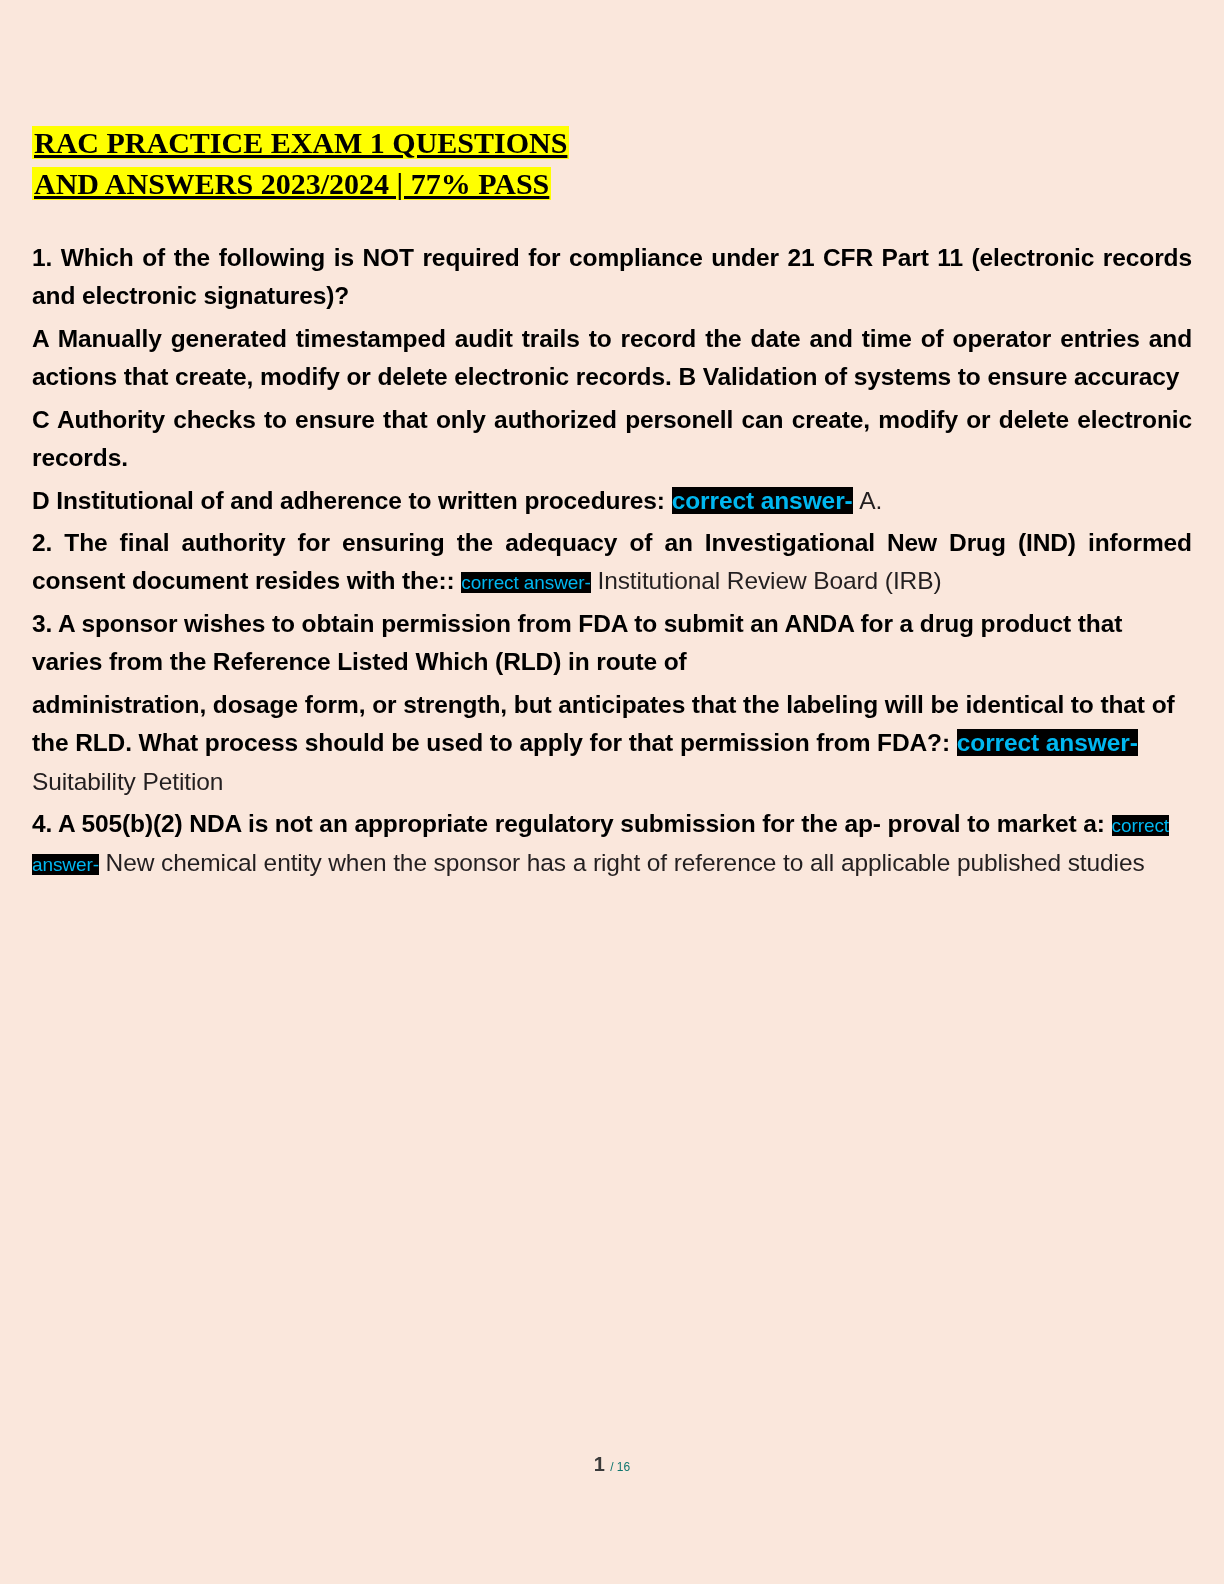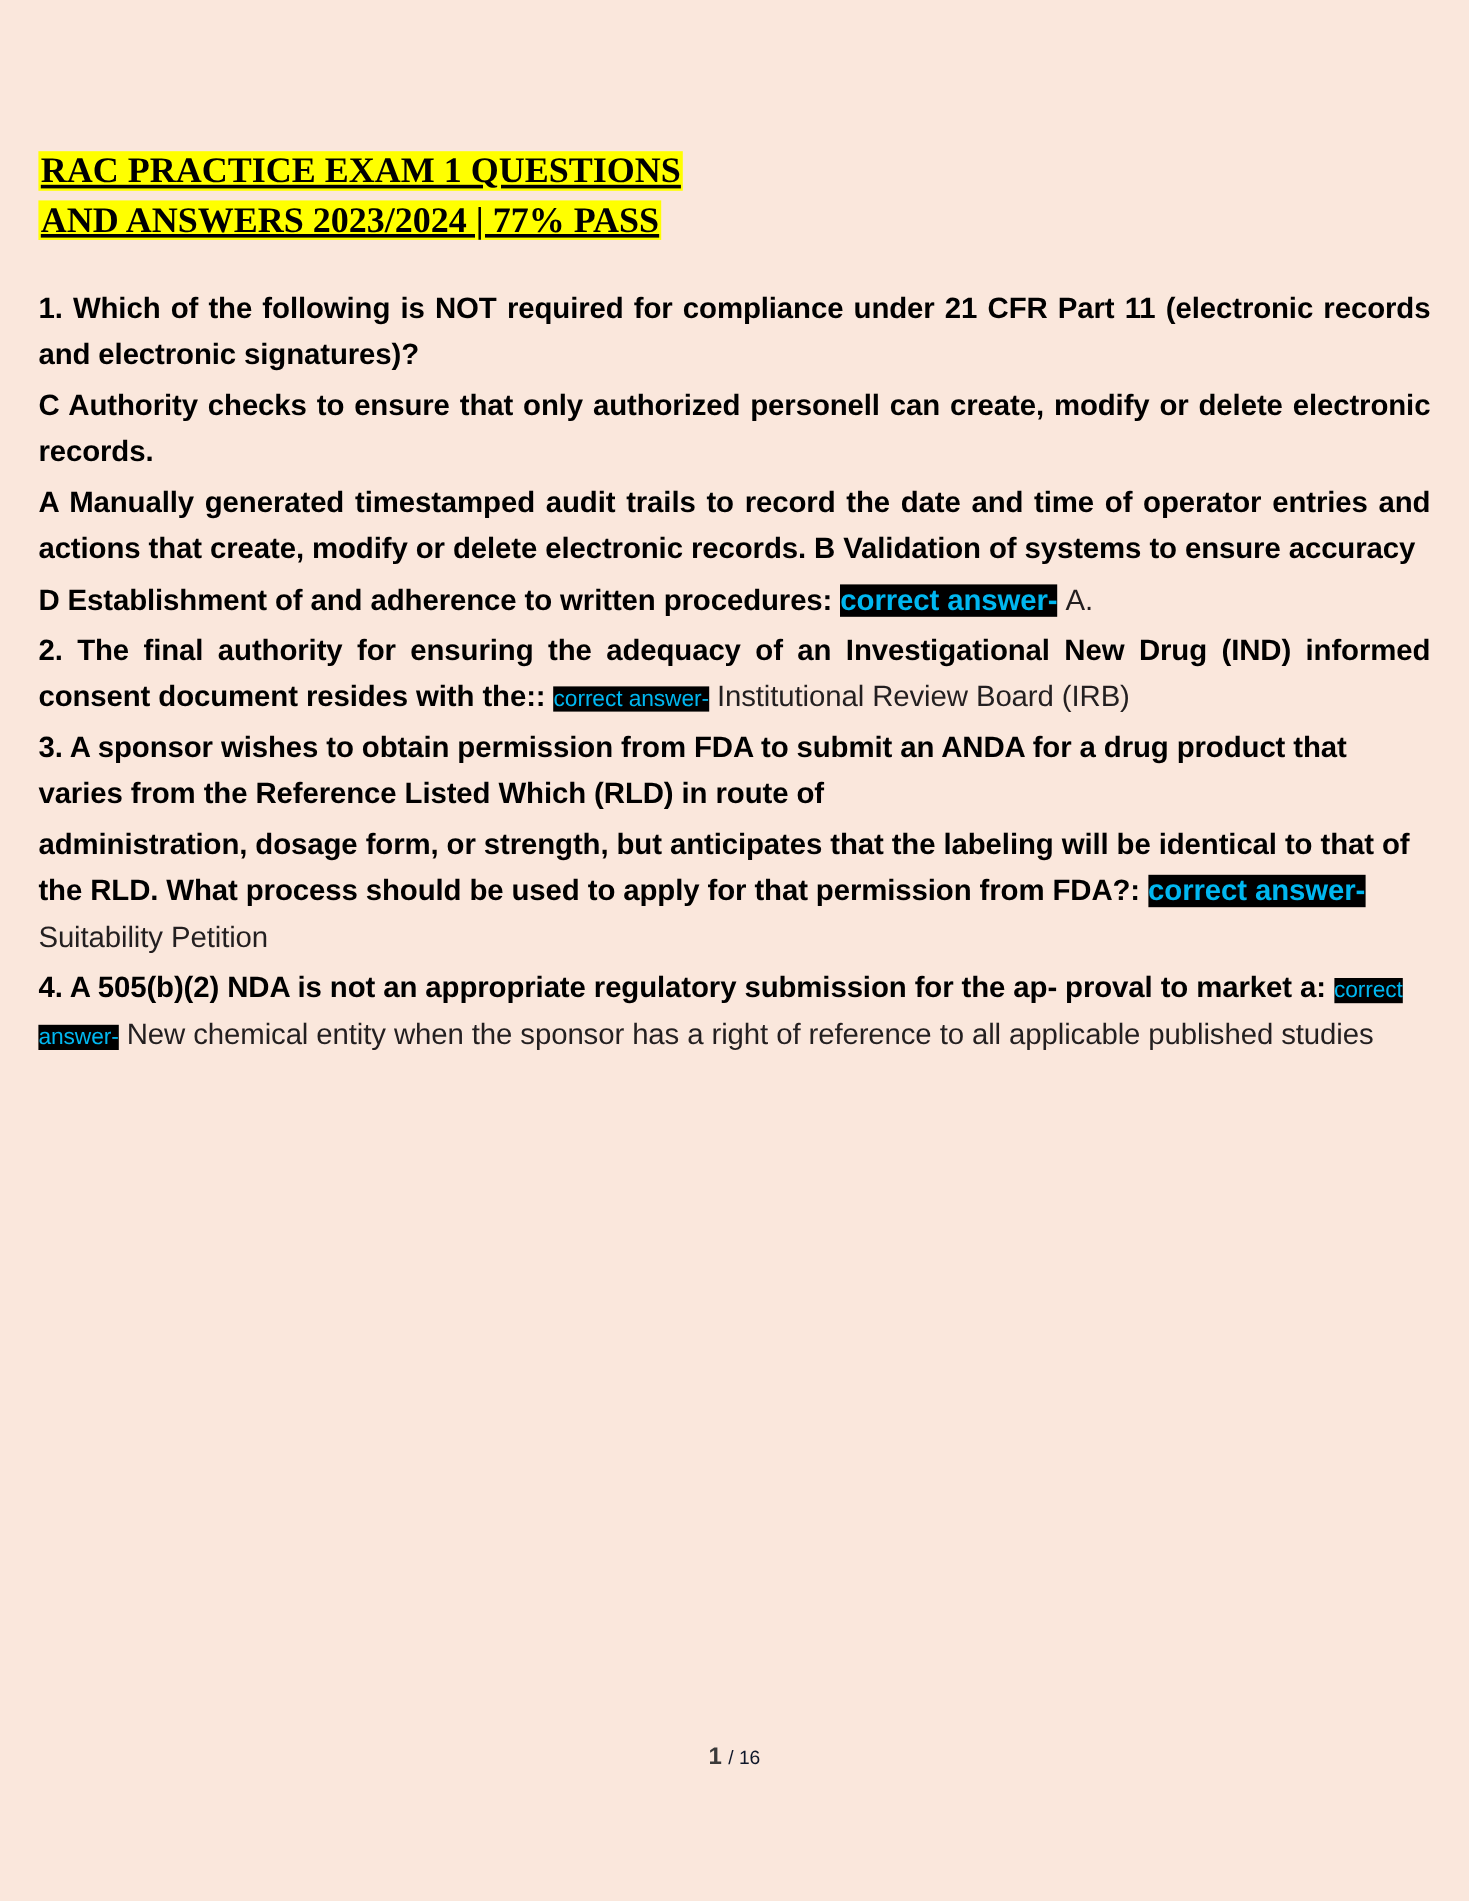--- a/index.html
+++ b/index.html
@@ -72,49 +72,49 @@
     width: 100%;
     text-align: center;
     font-size: 19px;
     color: #3a3a3a;
   }
   .footer .pg {
     font-weight: bold;
     font-size: 20px;
   }
   .footer .tot {
-    color: #0f172a;
-    font-size: 16px;
+    color: #0f766e;
+    font-size: 12px;
   }
 </style>
 </head>
 <body>
 
 <div class="page">
 
   <h1 class="doc-title">
     <span class="hl">RAC PRACTICE EXAM 1 QUESTIONS</span><br>
     <span class="hl">AND ANSWERS 2023/2024 | 77% PASS</span>
   </h1>
 
   <p class="q">
     <span>1.</span>
     <span>Which of the following is NOT required for compliance under 21 CFR Part 11 (electronic records and electronic signatures)?</span>
   </p>
 
   <p class="q">
+    <span>A Manually generated timestamped audit trails to record the date and time of operator entries and actions that create, modify or delete electronic records. B Validation of systems to ensure accuracy</span>
+  </p>
+
+  <p class="q">
     <span>C Authority checks to ensure that only authorized personell can create, modify or delete electronic records.</span>
   </p>
 
-  <p class="q">
-    <span>A Manually generated timestamped audit trails to record the date and time of operator entries and actions that create, modify or delete electronic records. B Validation of systems to ensure accuracy</span>
-  </p>
-
   <p class="q nojust">
-    <span>D Establishment of and adherence to written procedures:</span>
+    <span>D Institutional of and adherence to written procedures:</span>
     <span class="ans-label">correct answer-</span>
     <span class="ans-text">A.</span>
   </p>
 
   <p class="q">
     <span>2.</span>
     <span>The final authority for ensuring the adequacy of an Investigational New Drug (IND) informed consent document resides with the::</span>
     <span class="ans-label small">correct answer-</span>
     <span class="ans-text serif">Institutional Review Board (IRB)</span>
   </p>

